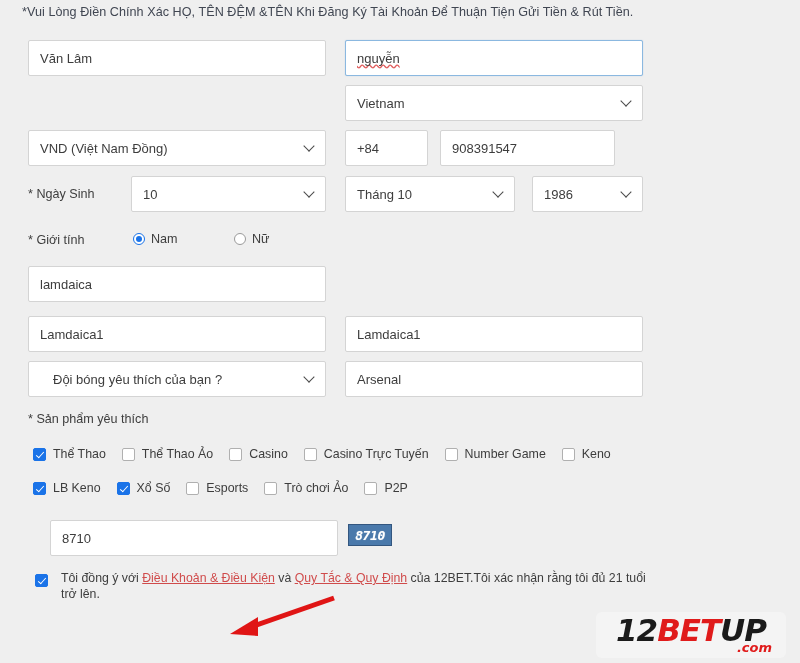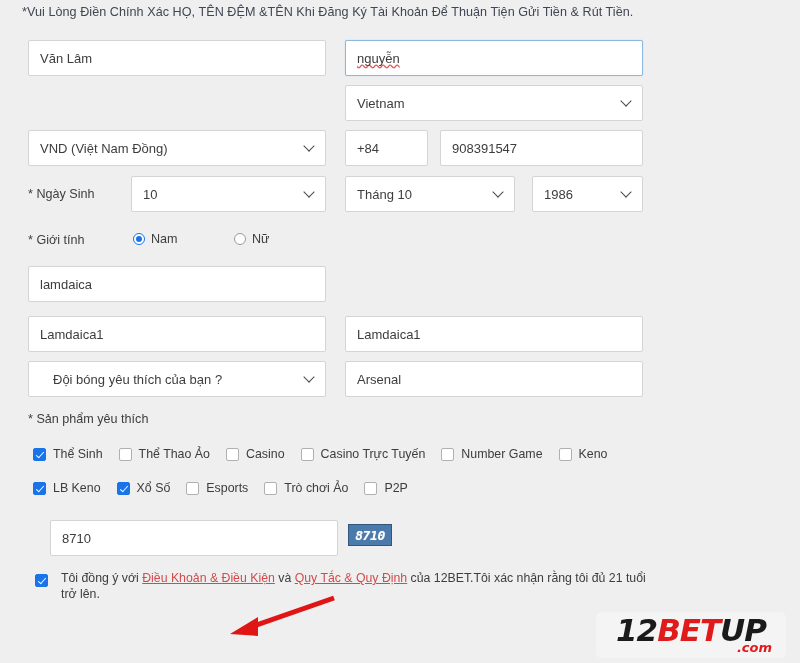--- a/index.html
+++ b/index.html
@@ -295,21 +295,21 @@
     <span class="caret"></span>
   </div>
 
   <div class="field sel" style="left:28px; top:130px; width:298px;">
     <span class="val">VND (Việt Nam Đồng)</span>
     <span class="caret"></span>
   </div>
   <div class="field" style="left:345px; top:130px; width:83px;">
     <span class="val">+84</span>
   </div>
-  <div class="field" style="left:440px; top:130px; width:203px;">
+  <div class="field" style="left:440px; top:130px; width:175px;">
     <span class="val">908391547</span>
   </div>
 
   <div class="inline-label" style="left:28px; top:187px;">* Ngày Sinh</div>
   <div class="field sel" style="left:131px; top:176px; width:195px;">
     <span class="val">10</span>
     <span class="caret"></span>
   </div>
   <div class="field sel" style="left:345px; top:176px; width:170px;">
     <span class="val">Tháng 10</span>
@@ -347,21 +347,21 @@
   </div>
   <div class="field" style="left:345px; top:361px; width:298px;">
     <span class="val">Arsenal</span>
   </div>
 
   <div class="inline-label" style="left:28px; top:412px;">* Sản phẩm yêu thích</div>
 
   <div class="cb-row" style="left:33px; top:447px;">
     <div class="cb-item">
       <span class="cb on"></span>
-      <span>Thể Sinh</span>
+      <span>Thể Thao</span>
     </div>
     <div class="cb-item">
       <span class="cb"></span>
       <span>Thể Thao Ảo</span>
     </div>
     <div class="cb-item">
       <span class="cb"></span>
       <span>Casino</span>
     </div>
     <div class="cb-item">

